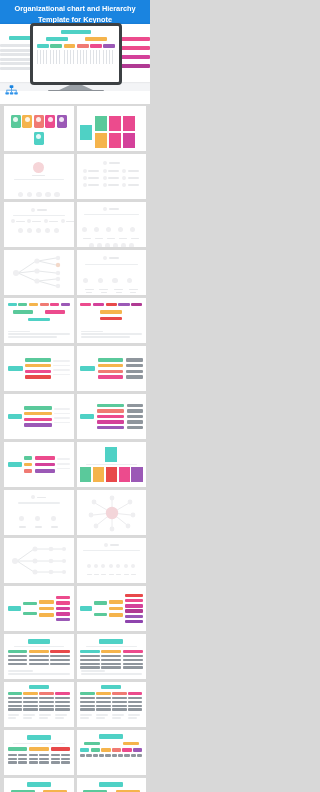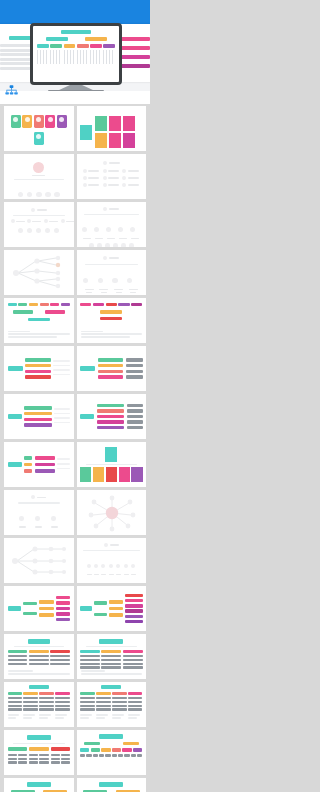--- a/index.html
+++ b/index.html
@@ -82,20 +82,21 @@
 
   .txtline { height:1.4px; background:#ebedef; border-radius:1px; margin-bottom:1.4px; }
 </style>
 </head>
 <body>
 
 <div class="page">
 
   <div class="hero">
     <div class="hero-band"></div>
+    <div class="hero-title">Organizational chart and Hierarchy Template for Keynote</div>
 
     <div class="hero-stage">
 
       <div class="bk bkL">
         <div class="minibar" style="width:60%;background:#4fd1c5;margin:8px auto 4px;"></div>
         <div class="minirow"></div>
           <div class="minirow"></div>
           <div class="minirow"></div>
         <div class="minirow"></div>
           <div class="minirow"></div>

